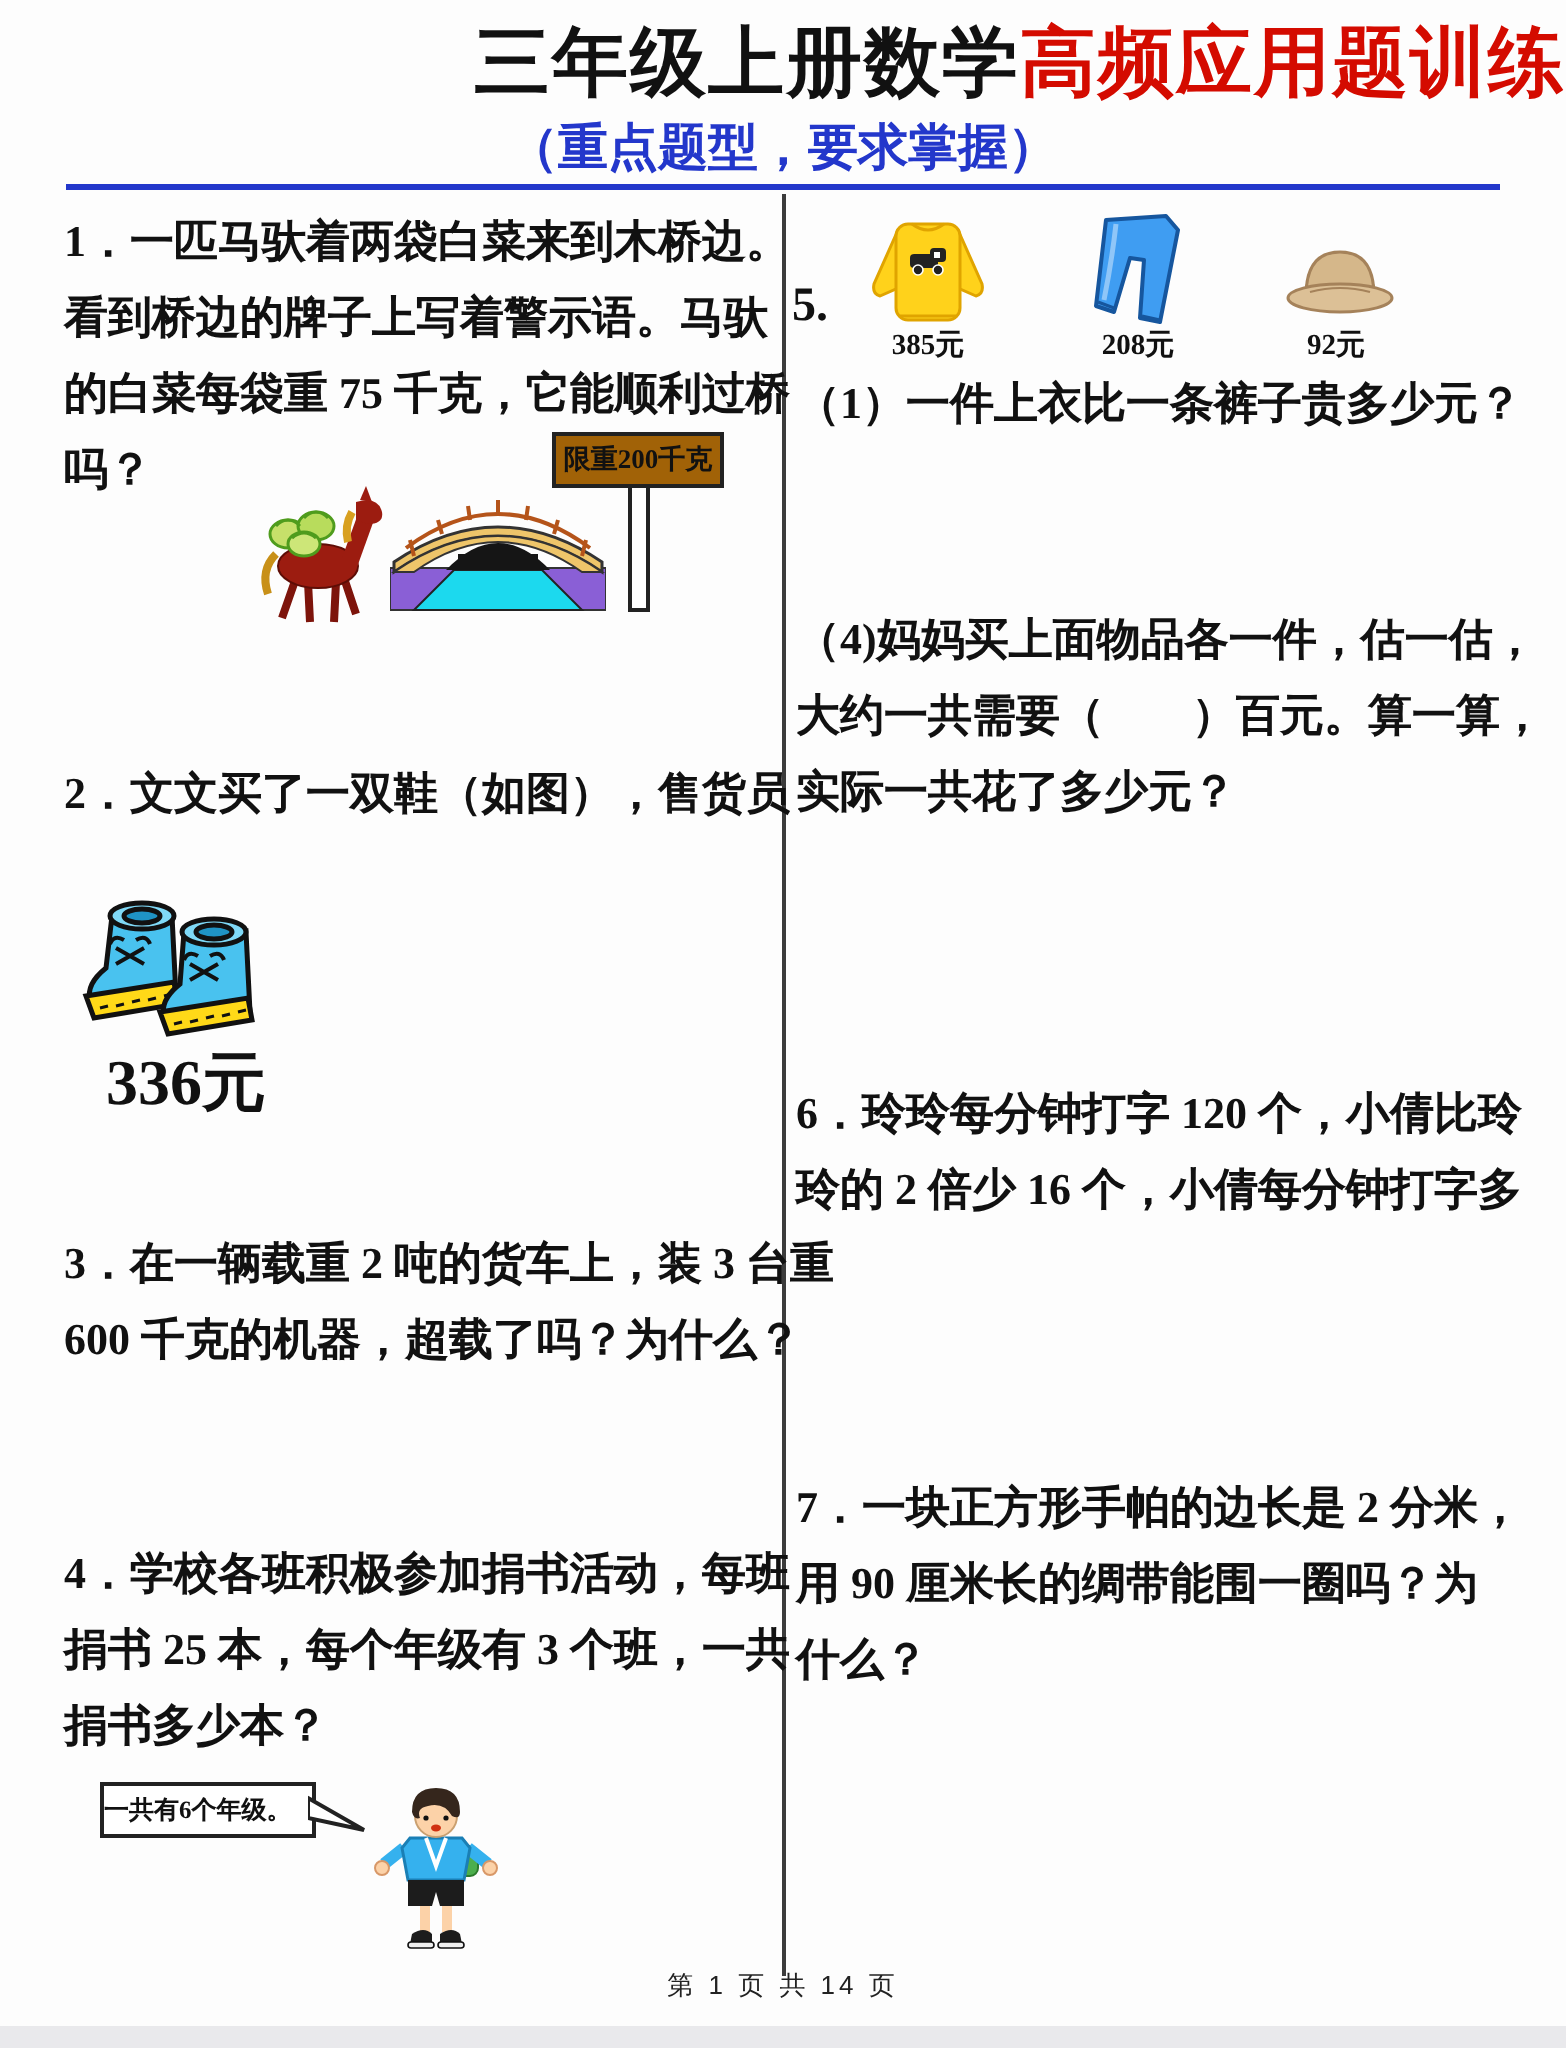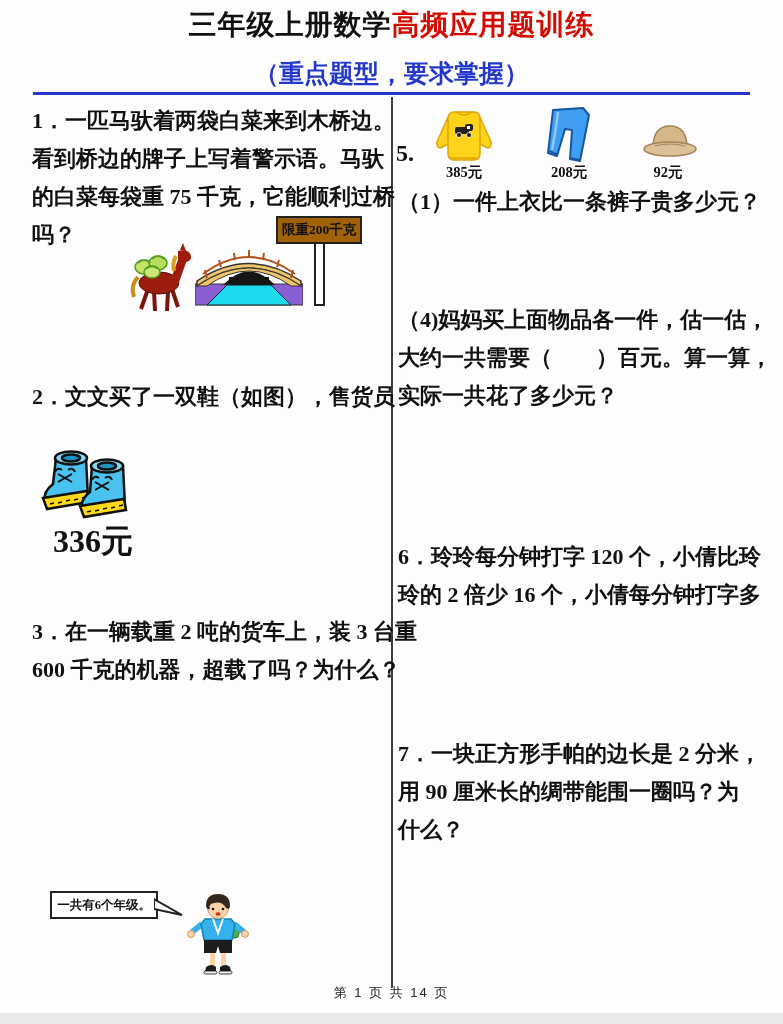--- a/index.html
+++ b/index.html
@@ -7,21 +7,21 @@
     position:relative;
     width:783px;height:1024px;
     background:#fdfdfd;
     font-family:"Liberation Serif","DejaVu Serif",serif;
     color:#111;
     overflow:hidden;
   }
   
   .title{
     position:absolute;top:6px;left:0;width:100%;
-    text-align:center;font-size:28px;font-weight:900;
+    text-align:right;font-size:38px;font-weight:900;
     letter-spacing:1px;white-space:nowrap;
   }
   .title .red{color:#d40b00;}
   .subtitle{
     position:absolute;top:57px;left:0;width:100%;
     text-align:center;font-size:25px;font-weight:700;
     color:#2337cb;white-space:nowrap;
   }
   .blue-rule{
     position:absolute;left:33px;top:92px;width:717px;height:3px;
@@ -54,21 +54,21 @@
     position:absolute;top:163px;font-size:14.5px;font-weight:800;
     text-align:center;white-space:nowrap;
   }
   .p5-number{
     position:absolute;left:396px;top:140px;
     font-size:24px;font-weight:700;
   }
   .bubble{
     position:absolute;left:50px;top:891px;width:104px;height:24px;
     background:#fff;border:2px solid #222;
-    display:flex;align-items:center;justify-content:center;
+    display:flex;align-items:center;
     font-size:12.5px;font-weight:700;white-space:nowrap;
   }
   .bubble-tail{position:absolute;left:154px;top:897px;}
   
   .footer{
     position:absolute;left:0;top:984px;width:100%;
     text-align:center;font-size:13px;font-weight:500;
     letter-spacing:2px;color:#222;
     font-family:"Liberation Sans","DejaVu Sans",sans-serif;
   }
@@ -161,20 +161,25 @@
     <path d="M47,64 l4,-1 M55,63 l4,-1 M63,61 l4,-1 M71,60 l4,-1 M79,58 l4,-1" stroke="#111" stroke-width="1.5"></path>
     <path d="M55,34 l14,8 M69,34 l-14,8 M59,30 q-5,-3 -7,2 M65,30 q5,-3 7,2" stroke="#111" stroke-width="2" fill="none"></path>
   </svg>
   <div class="price-big">336元</div>
 
   <div class="prob" style="left:32px;top:613px;">
     <div class="ln">3．在一辆载重 2 吨的货车上，装 3 台重</div>
     <div class="ln">600 千克的机器，超载了吗？为什么？</div>
   </div>
 
+  <div class="prob" style="left:32px;top:768px;">
+    <div class="ln">4．学校各班积极参加捐书活动，每班</div>
+    <div class="ln">捐书 25 本，每个年级有 3 个班，一共</div>
+    <div class="ln">捐书多少本？</div>
+  </div>
 
   <div class="bubble">
     <span>一共有6个年级。</span>
   </div>
   <svg class="bubble-tail" width="30" height="22" viewBox="0 0 30 22">
     <polygon points="0,2 28,18 0,12" fill="#fff" stroke="#222" stroke-width="2"></polygon>
   </svg>
 
   <svg class="fig" style="left:186px;top:893px;" width="64" height="84" viewBox="0 0 64 84">
 

